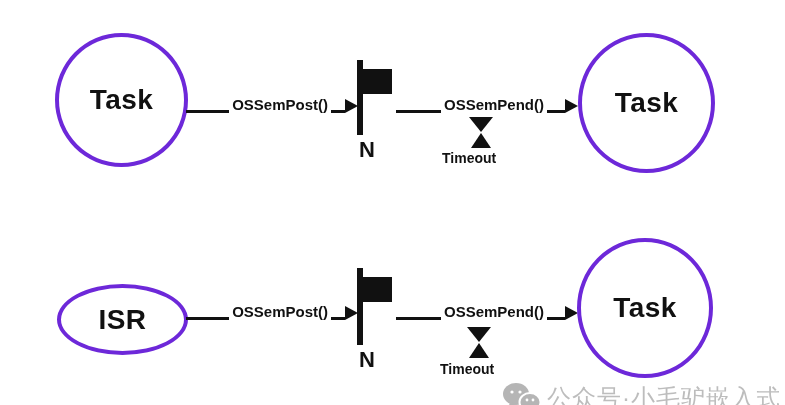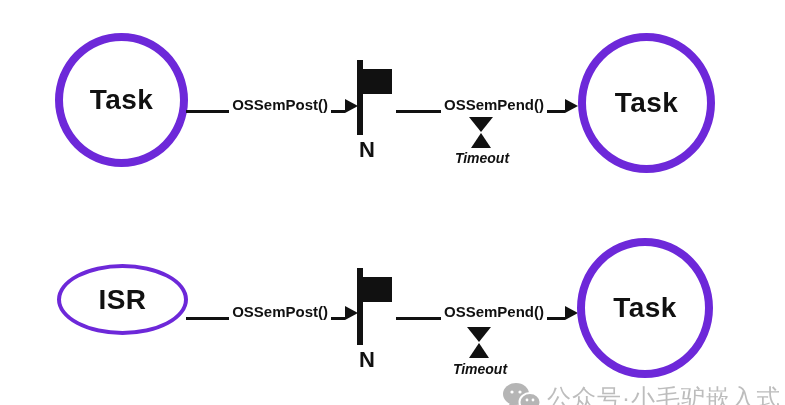--- a/index.html
+++ b/index.html
@@ -2,27 +2,27 @@
 <html><head>
 <meta charset="utf-8">
 <style>
   html,body{margin:0;padding:0;background:#ffffff;}
   .canvas{
     position:relative;width:785px;height:405px;background:#ffffff;overflow:hidden;
     font-family:"Liberation Sans",sans-serif;color:#111;
   }
   
   .node{
-    position:absolute;box-sizing:border-box;border:8px solid #6d28d9;border-radius:50%;
+    position:absolute;box-sizing:border-box;border:4px solid #6d28d9;border-radius:50%;
     display:flex;align-items:center;justify-content:center;background:#fff;
   }
   .node-label{font-weight:700;font-size:28px;color:#111;letter-spacing:.5px;}
   .c1{left:55px;top:33px;width:133px;height:134px;}
   .c2{left:578px;top:33px;width:137px;height:140px;}
-  .e1{left:57px;top:264px;width:131px;height:71px;border-width:4px;}
+  .e1{left:57px;top:284px;width:131px;height:71px;border-width:4px;}
   .c3{left:577px;top:238px;width:136px;height:140px;}
   
   .connector{position:absolute;display:flex;align-items:flex-end;height:26px;}
   .post1{left:186px;top:87px;width:172px;}
   .pend1{left:396px;top:87px;width:182px;}
   .post2{left:186px;top:294px;width:172px;}
   .pend2{left:396px;top:294px;width:182px;}
   .line{height:3px;background:#111;}
   .grow{flex:1 1 auto;}
   .seg{width:14px;}
@@ -43,22 +43,22 @@
     position:absolute;left:-4px;width:28px;text-align:center;
     font-weight:700;font-size:22px;color:#111;
   }
   .f1 .count{top:77px;}
   .f2 .count{top:79px;}
   
   .hourglass{position:absolute;width:24px;height:31px;}
   .h1{left:469px;top:117px;}
   .h2{left:467px;top:327px;}
   .timeout-label{
-    position:absolute;width:80px;text-align:center;
-    font-weight:700;font-size:14px;color:#111;font-style:italic;
+    position:absolute;width:80px;text-align:left;
+    font-weight:700;font-size:14px;color:#111;
   }
   .t1{left:442px;top:150px;}
   .t2{left:440px;top:361px;}
   
   .watermark{
     position:absolute;left:502px;top:353px;display:flex;align-items:center;gap:5px;margin-top:28px;
   }
   .wm-text{
     font-size:24px;color:#bdbdbd;letter-spacing:1px;white-space:nowrap;
     font-family:"Liberation Sans",sans-serif;

